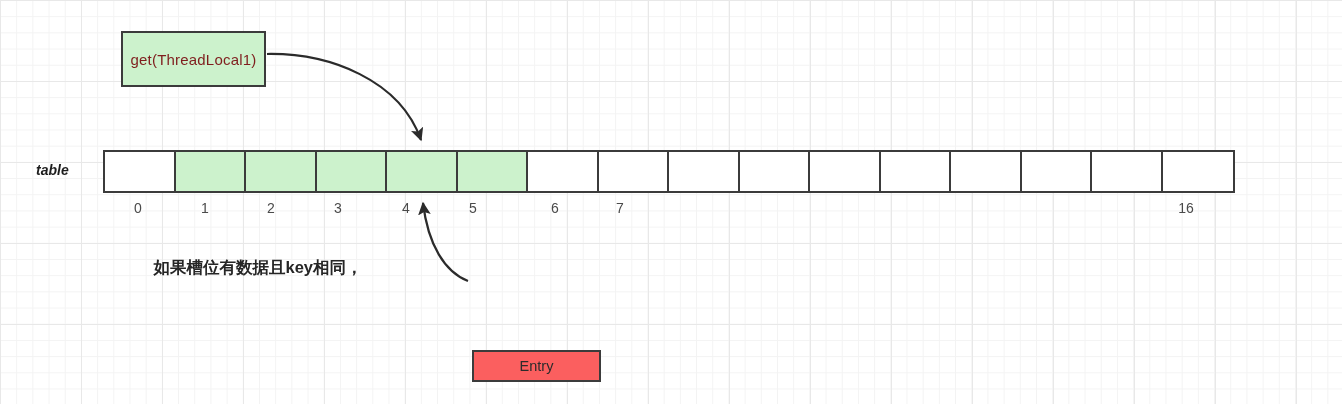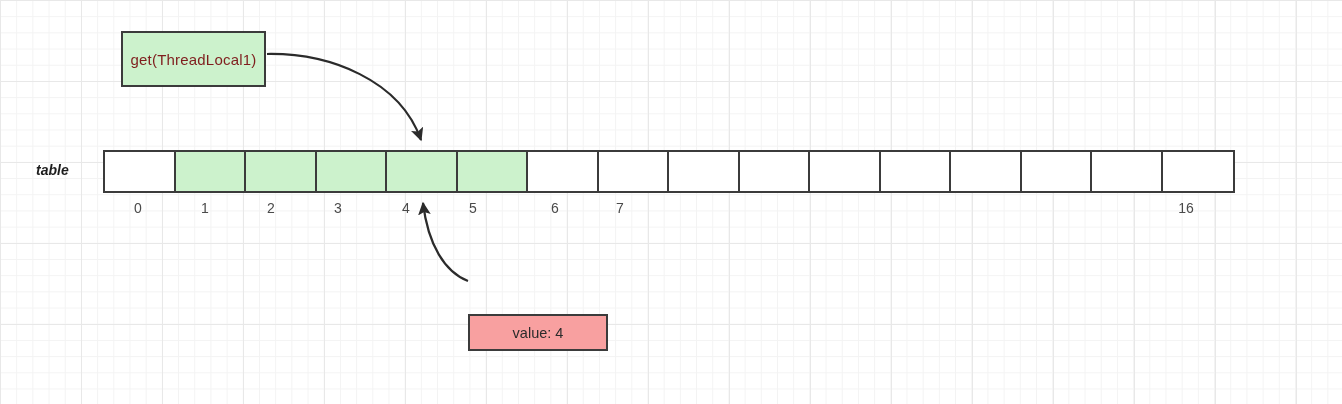--- a/index.html
+++ b/index.html
@@ -194,23 +194,24 @@
       <div class="index-label" style="left: 271px;">2</div>
       <div class="index-label" style="left: 338px;">3</div>
       <div class="index-label" style="left: 406px;">4</div>
       <div class="index-label" style="left: 473px;">5</div>
       <div class="index-label" style="left: 555px;">6</div>
       <div class="index-label" style="left: 620px;">7</div>
       <div class="index-label" style="left: 1186px;">16</div>
     </div>
 
   <div class="note">
+    <div>如果槽位有数据且key相同，</div>
   </div>
 
-  <div class="entry-value">value: 4</div>
+  <div class="entry-name">Entry</div>
 
   <svg class="arrows" viewBox="0 0 1342 404" width="1342" height="404">
     <defs>
       <marker id="arrowhead" markerWidth="7" markerHeight="7" refX="5.4" refY="3.1" orient="auto" markerUnits="strokeWidth">
         <path d="M0,0.2 L6,3.1 L0,6 L1.3,3.1 Z" fill="#2b2b2b"></path>
       </marker>
     </defs>
 
     <path d="M267,54 C330,53 400,80 421,140" stroke="#2b2b2b" stroke-width="2.2" fill="none" marker-end="url(#arrowhead)"></path>
 

